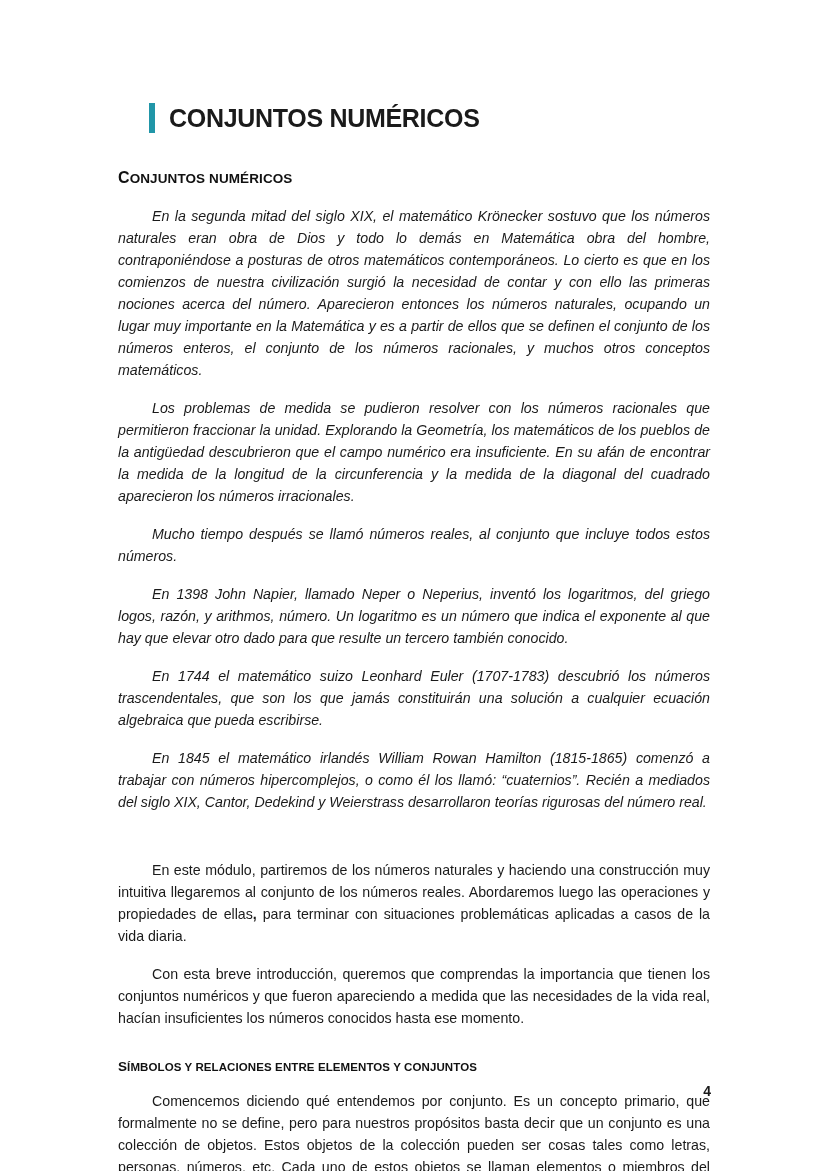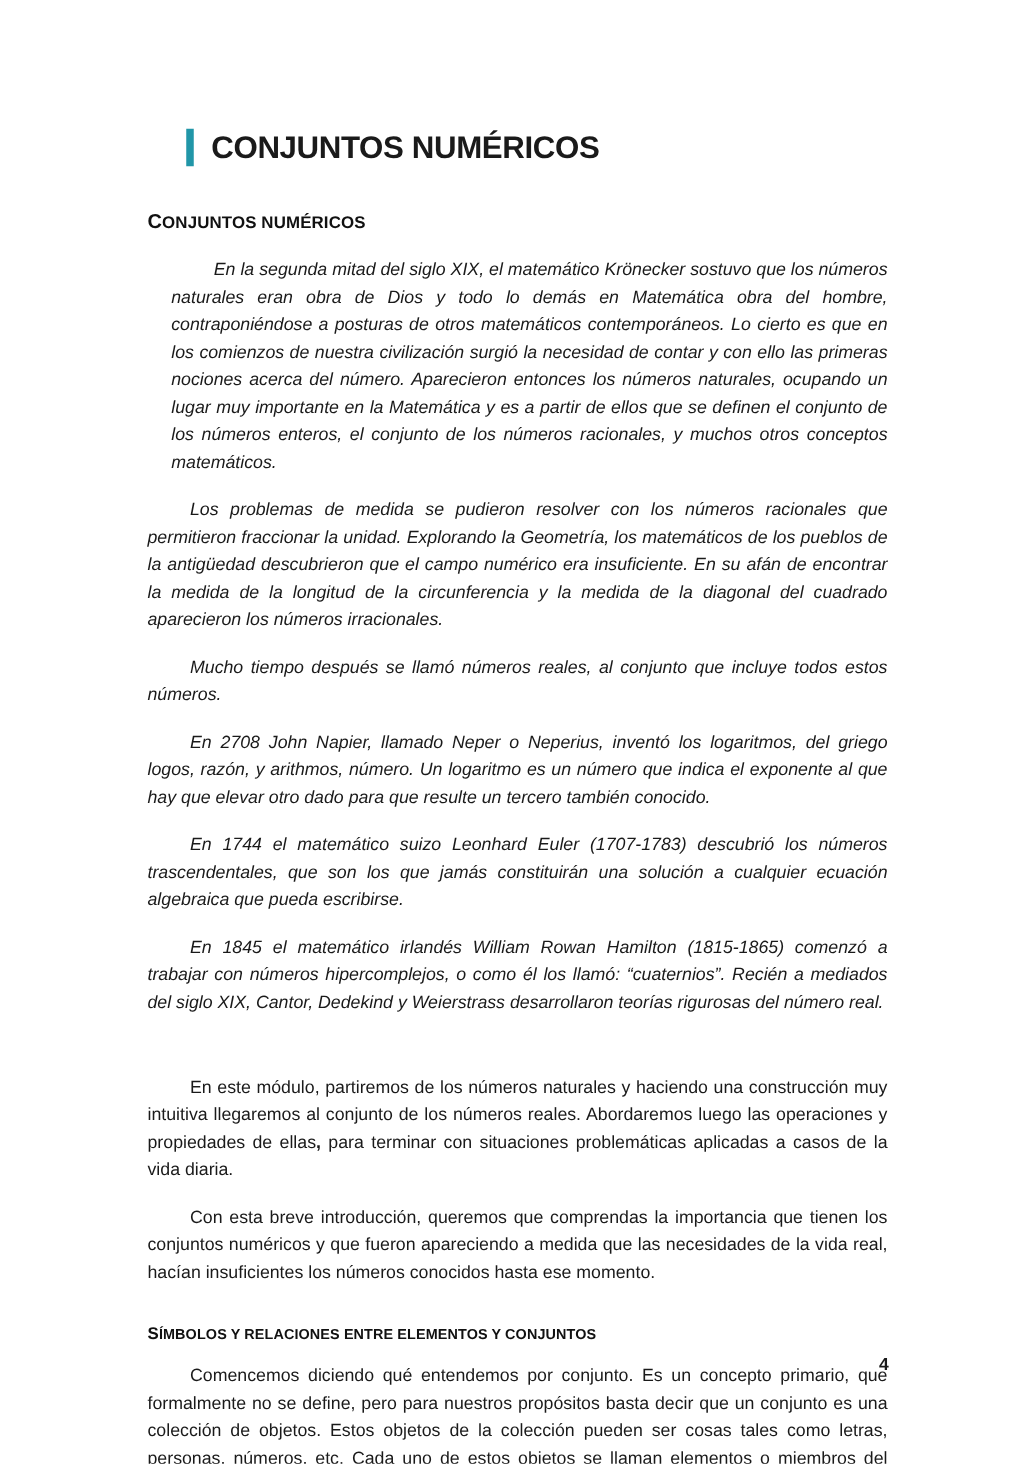--- a/index.html
+++ b/index.html
@@ -83,21 +83,20 @@
     hyphens: none;
   }
   p.italic {
     font-style: italic;
   }
   .para-block {
     margin-top: 16px;
   }
   .para-block.first {
     margin-top: 18px;
-    margin-left: 19px;
   }
   .gap-large {
     height: 30px;
   }
 
   b.semi {
     font-weight: bold;
   }
 
   
@@ -130,21 +129,21 @@
 
     <div class="para-block">
       <p class="para italic">Los problemas de medida se pudieron resolver con los números racionales que permitieron fraccionar la unidad. Explorando la Geometría, los matemáticos de los pueblos de la antigüedad descubrieron que el campo numérico era insuficiente. En su afán de encontrar la medida de la longitud de la circunferencia y la medida de la diagonal del cuadrado aparecieron los números irracionales.</p>
     </div>
 
     <div class="para-block">
       <p class="para italic">Mucho tiempo después se llamó números reales, al conjunto que incluye todos estos números.</p>
     </div>
 
     <div class="para-block">
-      <p class="para italic">En 2708 John Napier, llamado Neper o Neperius, inventó los logaritmos, del griego logos, razón, y arithmos, número. Un logaritmo es un número que indica el exponente al que hay que elevar otro dado para que resulte un tercero también conocido.</p>
+      <p class="para italic">En 1398 John Napier, llamado Neper o Neperius, inventó los logaritmos, del griego logos, razón, y arithmos, número. Un logaritmo es un número que indica el exponente al que hay que elevar otro dado para que resulte un tercero también conocido.</p>
     </div>
 
 
     <div class="para-block">
       <p class="para italic">En 1744 el matemático suizo Leonhard Euler (1707-1783) descubrió los números trascendentales, que son los que jamás constituirán una solución a cualquier ecuación algebraica que pueda escribirse.</p>
     </div>
 
     <div class="para-block">
       <p class="para italic">En 1845 el matemático irlandés William Rowan Hamilton (1815-1865) comenzó a trabajar con números hipercomplejos, o como él los llamó: “cuaternios”. Recién a mediados del siglo XIX, Cantor, Dedekind y Weierstrass desarrollaron teorías rigurosas del número real.</p>
     </div>

